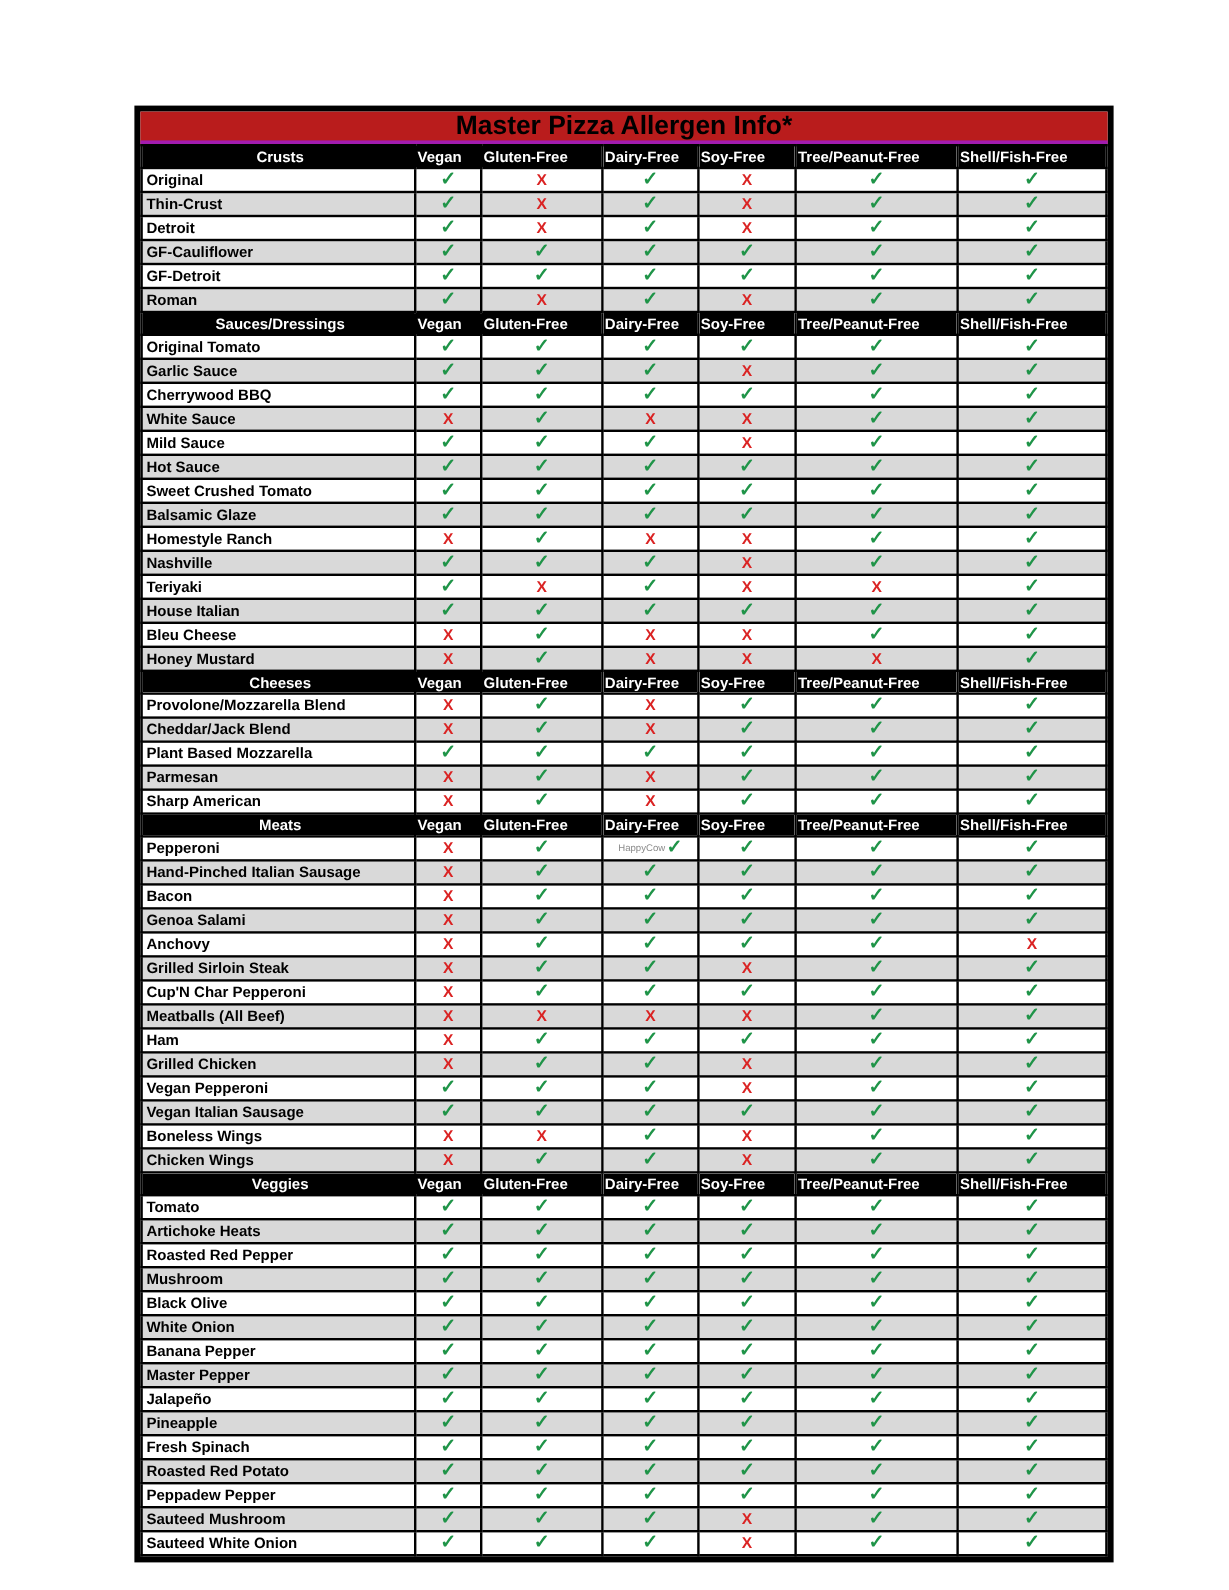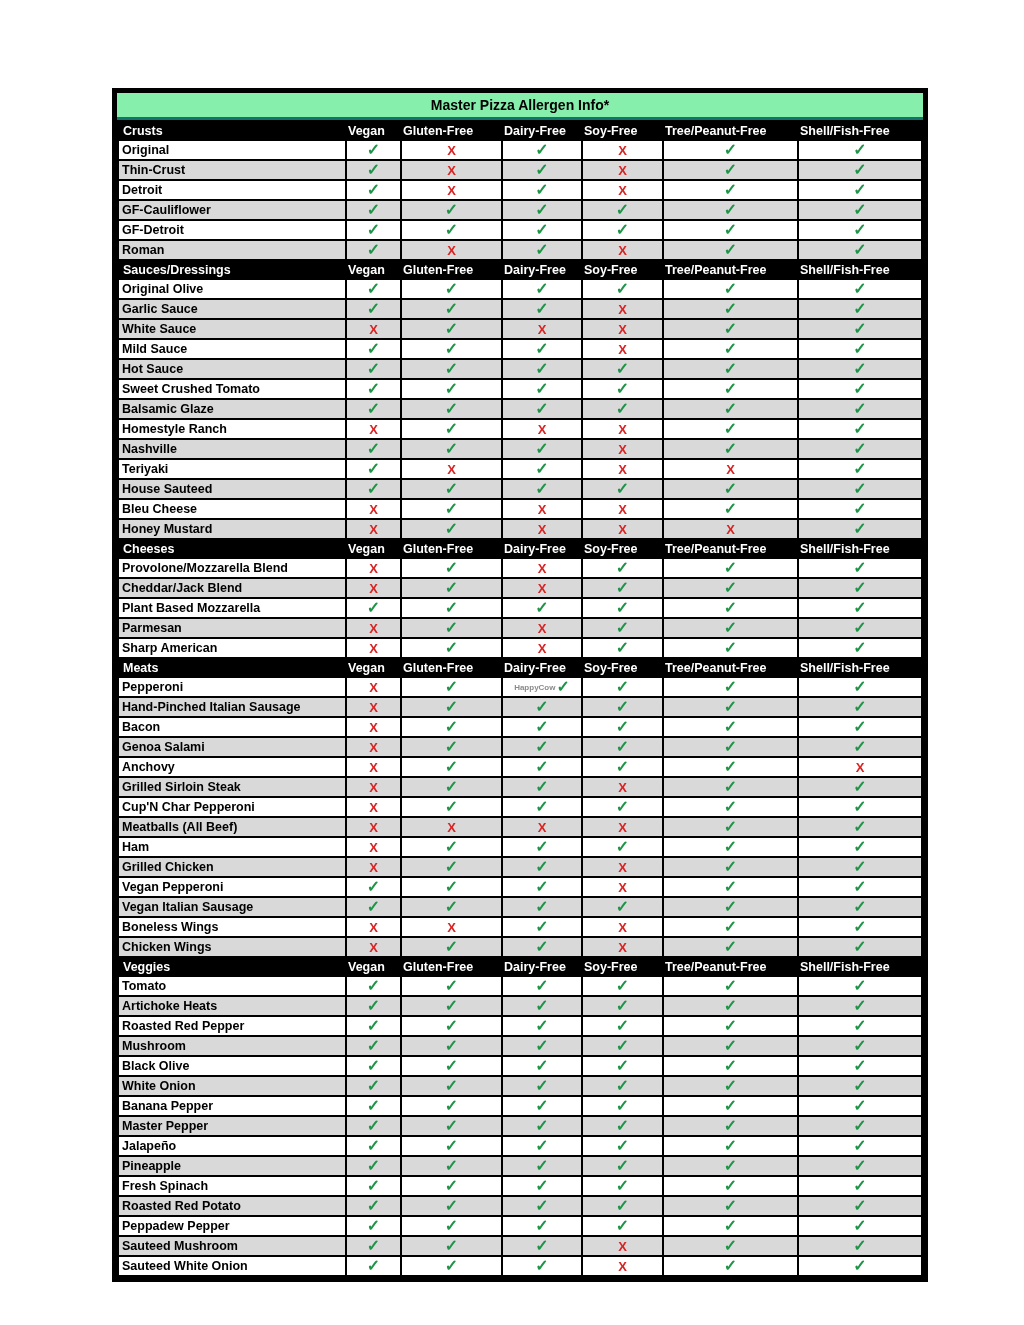--- a/index.html
+++ b/index.html
@@ -8,48 +8,48 @@
     width:1024px; height:1325px;
     font-family:"Liberation Sans", sans-serif;
     position:relative;
   }
   .sheet { position:absolute; left:0; top:0; width:1024px; height:1325px; background:#ffffff; }
   .table-outer {
     position:absolute; left:112px; top:88px; width:816px;
     border:5px solid #000; background:#fff;
   }
   .title-bar {
-    height:27px; background:#86efac; border-bottom:3px solid #0f766e;
+    height:27px; background:#b91c1c; border-bottom:3px solid #a21caf;
     display:flex; align-items:center; justify-content:center;
-    font-size:14px; font-weight:700; color:#000; letter-spacing:0px;
+    font-size:22px; font-weight:700; color:#000; letter-spacing:0px;
   }
   table { width:100%; border-collapse:collapse; table-layout:fixed; }
   col.c-label { width:228px; }
   col.c-vegan { width:55px; }
   col.c-gluten { width:101px; }
   col.c-dairy { width:80px; }
   col.c-soy { width:81px; }
   col.c-tree { width:135px; }
   tr { height:19px; }
   th, td { border:2px solid #000; overflow:hidden; white-space:nowrap; }
   tr.section-row th {
     background:#000; color:#fff; font-size:12.5px; font-weight:700;
     text-align:left; border-color:#000; padding:0 1px;
   }
-  tr.section-row th.section-name { text-align:left; padding-left:4px; }
+  tr.section-row th.section-name { text-align:center; padding-left:4px; }
   td.label {
     font-size:12.5px; font-weight:700; color:#000;
     text-align:left; padding-left:3px; background:transparent;
   }
   td.mark { text-align:center; vertical-align:middle; padding:0; }
   tr.alt td { background:#d9d9d9; }
   .mark-y { color:#1f9448; font-size:16px; font-weight:700; line-height:1; }
   .mark-n { color:#da2323; font-size:13px; font-weight:800; line-height:1; }
   .watermark {
-    color:#8b8b8b; font-size:8px; font-weight:700;
+    color:#8b8b8b; font-size:8px; font-weight:400;
     margin-right:1px; vertical-align:2px;text-align:right;
   }
   .footer-bar {
     background:#000; color:#fff; height:22px;
     display:flex; align-items:center; justify-content:center;
     font-size:12.5px; font-weight:700;
   }
 </style>
 </head>
 <body>
@@ -134,37 +134,46 @@
           <tr class="section-row">
             <th class="section-name">Sauces/Dressings</th>
             <th>Vegan</th>
             <th>Gluten-Free</th>
             <th>Dairy-Free</th>
             <th>Soy-Free</th>
             <th>Tree/Peanut-Free</th>
             <th>Shell/Fish-Free</th>
           </tr>
           <tr>
-            <td class="label">Original Olive</td>
+            <td class="label">Original Tomato</td>
             <td class="mark"><span class="mark-y">✓</span></td>
             <td class="mark"><span class="mark-y">✓</span></td>
             <td class="mark"><span class="mark-y">✓</span></td>
             <td class="mark"><span class="mark-y">✓</span></td>
             <td class="mark"><span class="mark-y">✓</span></td>
             <td class="mark"><span class="mark-y">✓</span></td>
           </tr>
           <tr class="alt">
             <td class="label">Garlic Sauce</td>
             <td class="mark"><span class="mark-y">✓</span></td>
             <td class="mark"><span class="mark-y">✓</span></td>
             <td class="mark"><span class="mark-y">✓</span></td>
             <td class="mark"><span class="mark-n">X</span></td>
             <td class="mark"><span class="mark-y">✓</span></td>
             <td class="mark"><span class="mark-y">✓</span></td>
           </tr>
+          <tr>
+            <td class="label">Cherrywood BBQ</td>
+            <td class="mark"><span class="mark-y">✓</span></td>
+            <td class="mark"><span class="mark-y">✓</span></td>
+            <td class="mark"><span class="mark-y">✓</span></td>
+            <td class="mark"><span class="mark-y">✓</span></td>
+            <td class="mark"><span class="mark-y">✓</span></td>
+            <td class="mark"><span class="mark-y">✓</span></td>
+          </tr>
           <tr class="alt">
             <td class="label">White Sauce</td>
             <td class="mark"><span class="mark-n">X</span></td>
             <td class="mark"><span class="mark-y">✓</span></td>
             <td class="mark"><span class="mark-n">X</span></td>
             <td class="mark"><span class="mark-n">X</span></td>
             <td class="mark"><span class="mark-y">✓</span></td>
             <td class="mark"><span class="mark-y">✓</span></td>
           </tr>
           <tr>
@@ -224,21 +233,21 @@
           <tr>
             <td class="label">Teriyaki</td>
             <td class="mark"><span class="mark-y">✓</span></td>
             <td class="mark"><span class="mark-n">X</span></td>
             <td class="mark"><span class="mark-y">✓</span></td>
             <td class="mark"><span class="mark-n">X</span></td>
             <td class="mark"><span class="mark-n">X</span></td>
             <td class="mark"><span class="mark-y">✓</span></td>
           </tr>
           <tr class="alt">
-            <td class="label">House Sauteed</td>
+            <td class="label">House Italian</td>
             <td class="mark"><span class="mark-y">✓</span></td>
             <td class="mark"><span class="mark-y">✓</span></td>
             <td class="mark"><span class="mark-y">✓</span></td>
             <td class="mark"><span class="mark-y">✓</span></td>
             <td class="mark"><span class="mark-y">✓</span></td>
             <td class="mark"><span class="mark-y">✓</span></td>
           </tr>
           <tr>
             <td class="label">Bleu Cheese</td>
             <td class="mark"><span class="mark-n">X</span></td>

